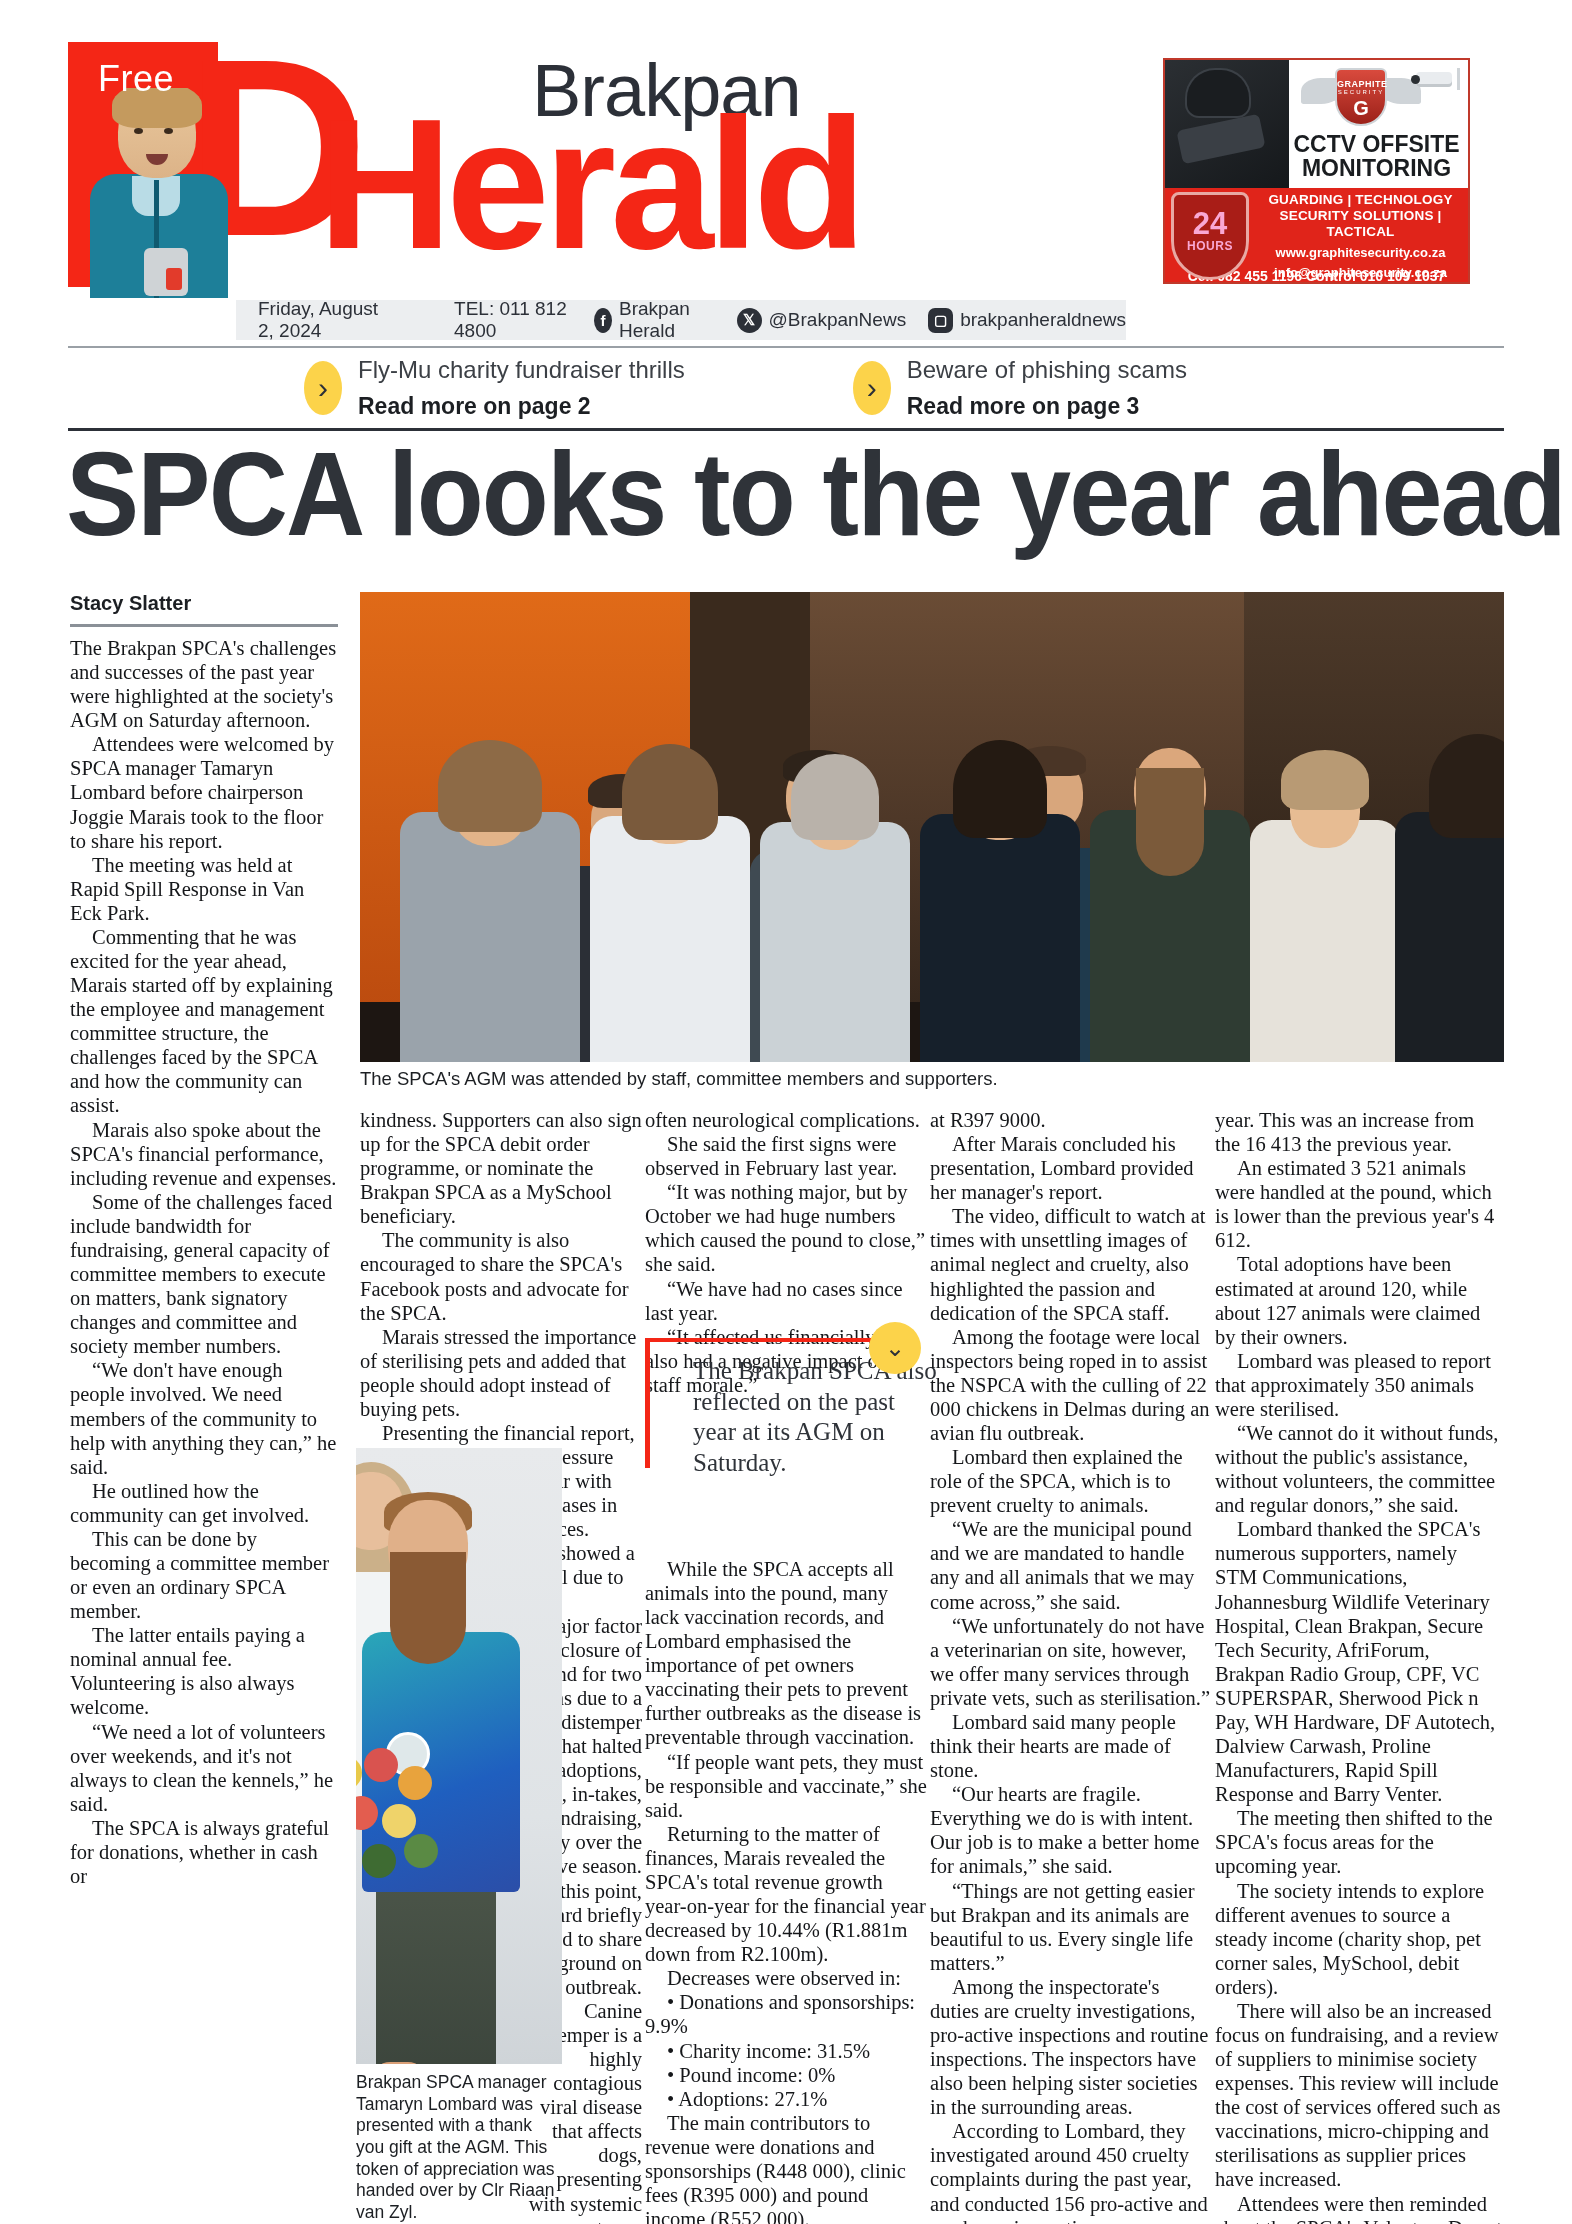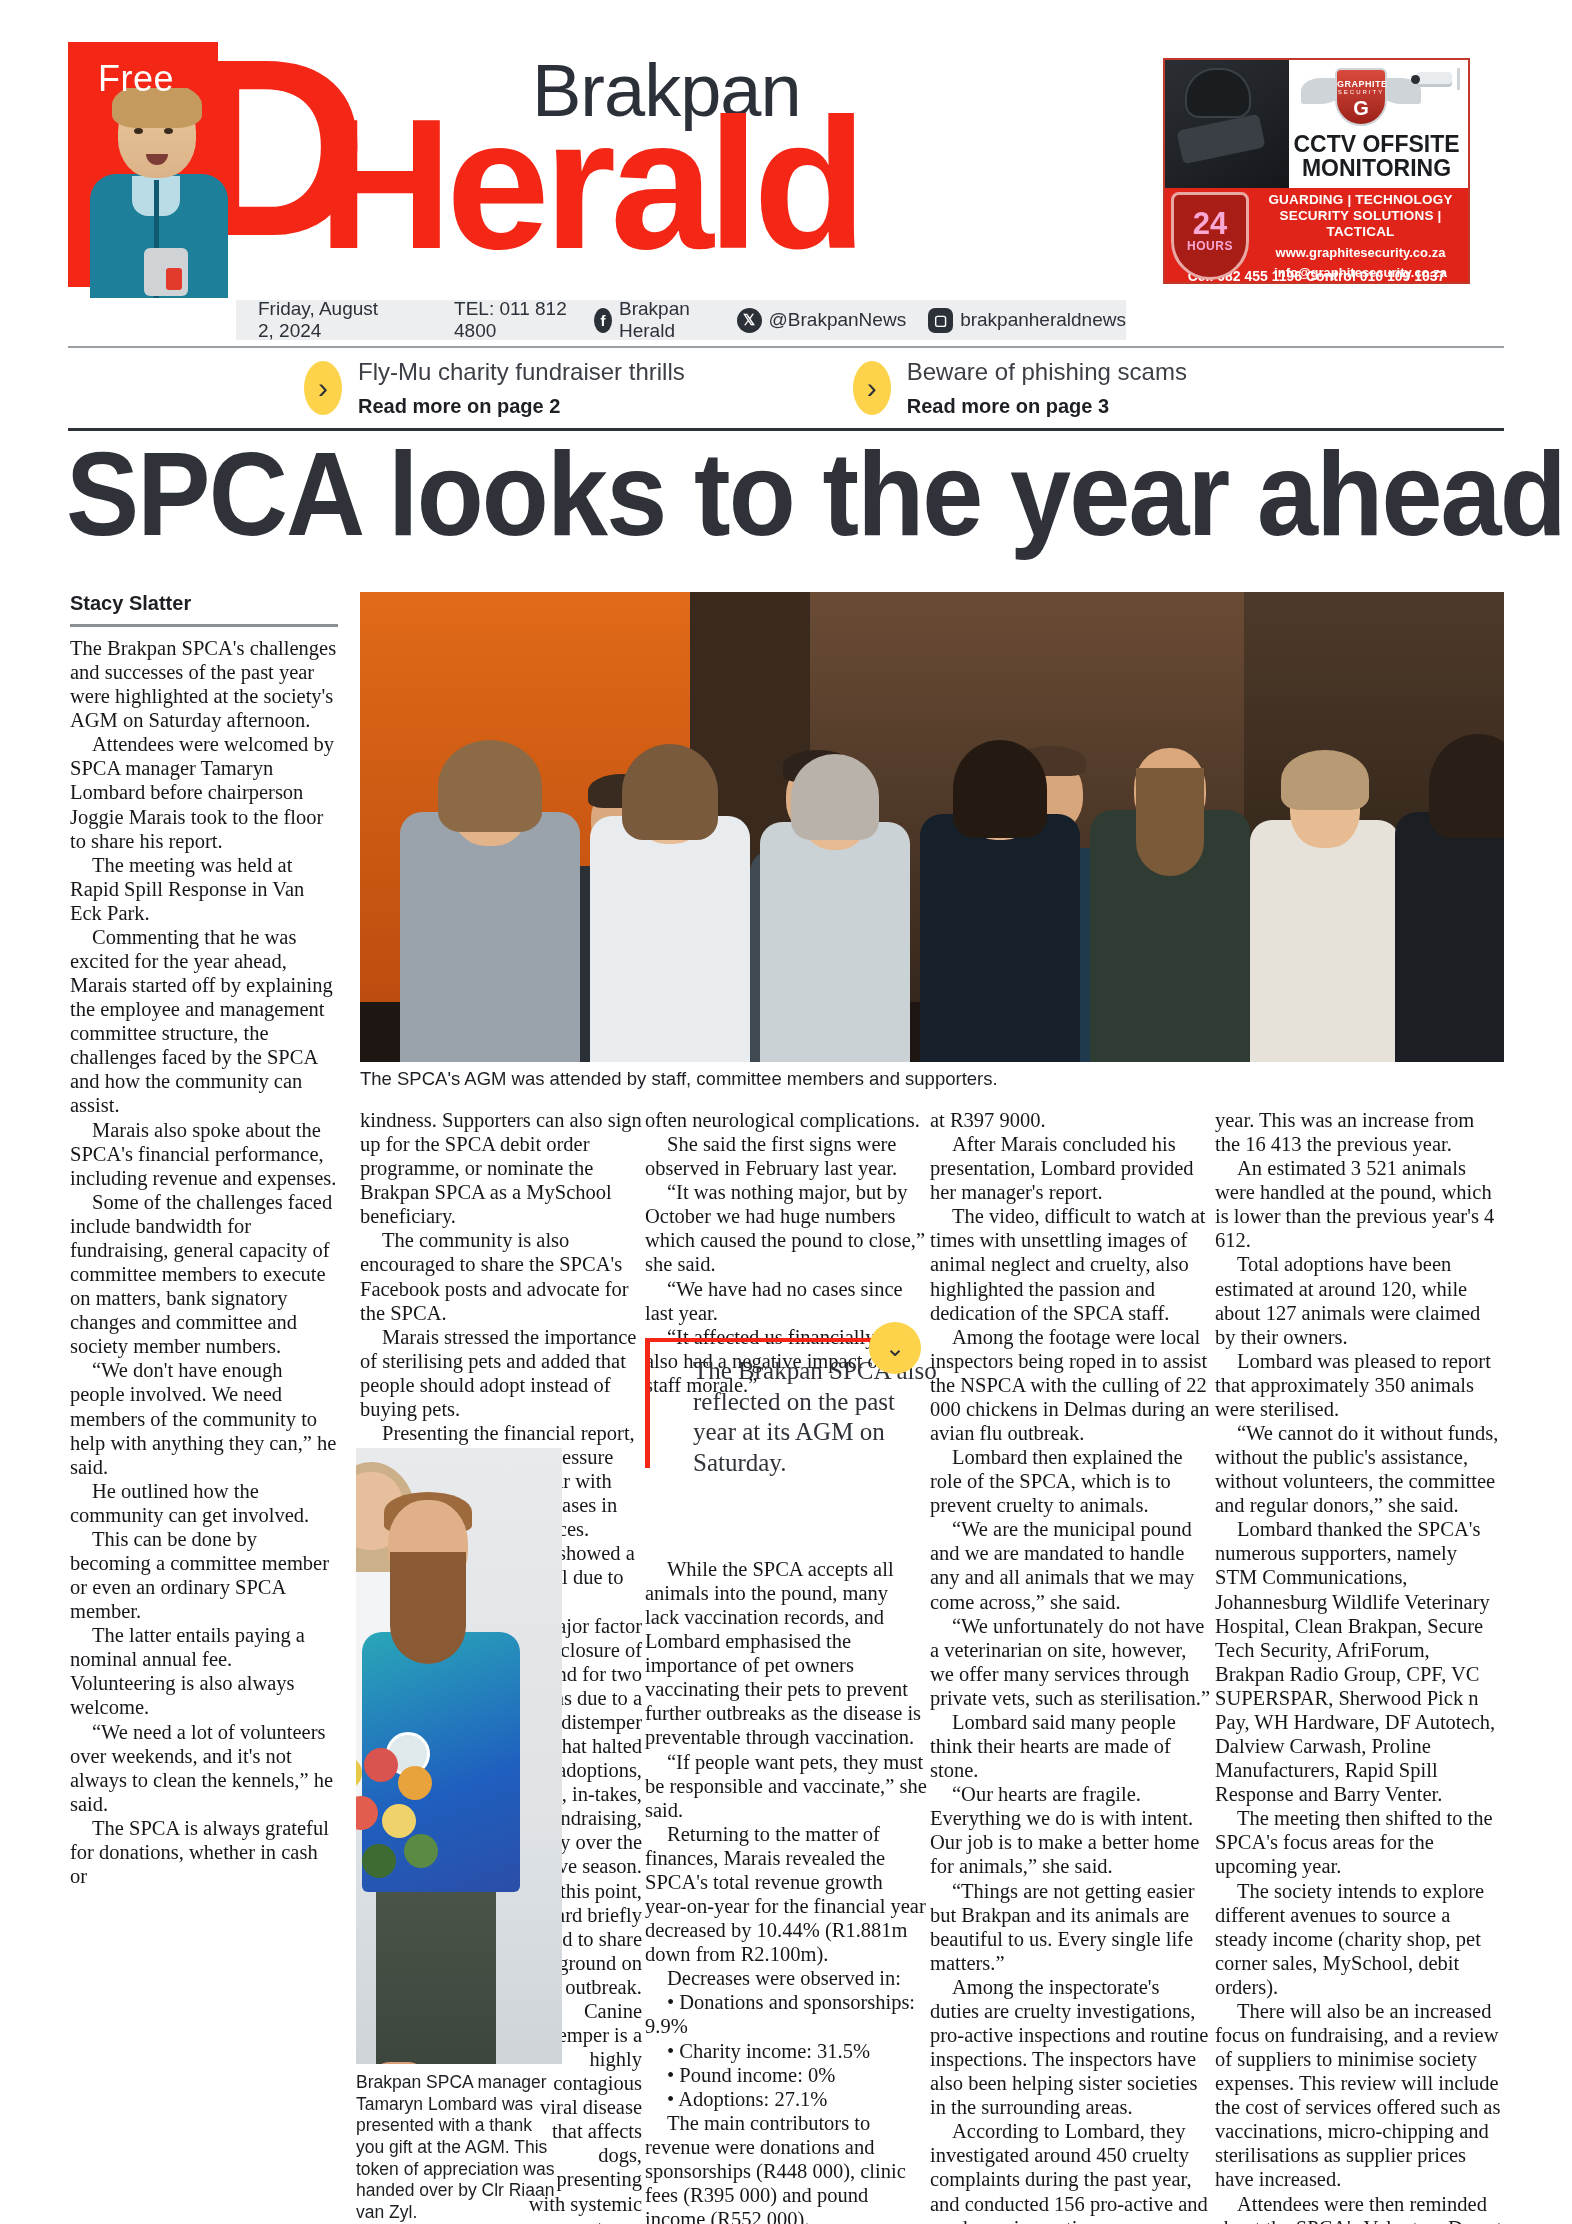--- a/index.html
+++ b/index.html
@@ -149,21 +149,21 @@
   .teasers { position:absolute; left:68px; top:352px; width:1436px; height:72px; display:flex; }
   .teaser { display:flex; align-items:center; gap:16px; }
   .teaser.t1{ margin-left:236px; }
   .teaser.t2{ margin-left:168px; }
   .chev {
     width:38px; height:54px; background:#fcd34a; border-radius:50%;
     display:flex; align-items:center; justify-content:center;
     font-family:"Liberation Sans",sans-serif; font-size:30px; color:#2c3038; font-weight:300;
   }
   .teaser .kicker { font-size:24px; color:#3c4046; font-family:Liberation Sans, sans-serif; }
-  .teaser .more { font-size:20px; font-weight:700; color:#1c1f23; font-family:"Liberation Sans",sans-serif; margin-top:9px;}
+  .teaser .more { font-size:23px; font-weight:700; color:#1c1f23; font-family:"Liberation Sans",sans-serif; margin-top:9px;}
 
   
   .headline {
     position:absolute; left:66px; top:440px; width:1444px;
     font-family:"Liberation Sans Narrow","Liberation Sans",sans-serif;
     font-size:118px; font-weight:700; color:#2f3339; letter-spacing:-2px;
     line-height: .92; transform: scaleX(0.93); transform-origin: left top;
     white-space: nowrap;
   }
 

